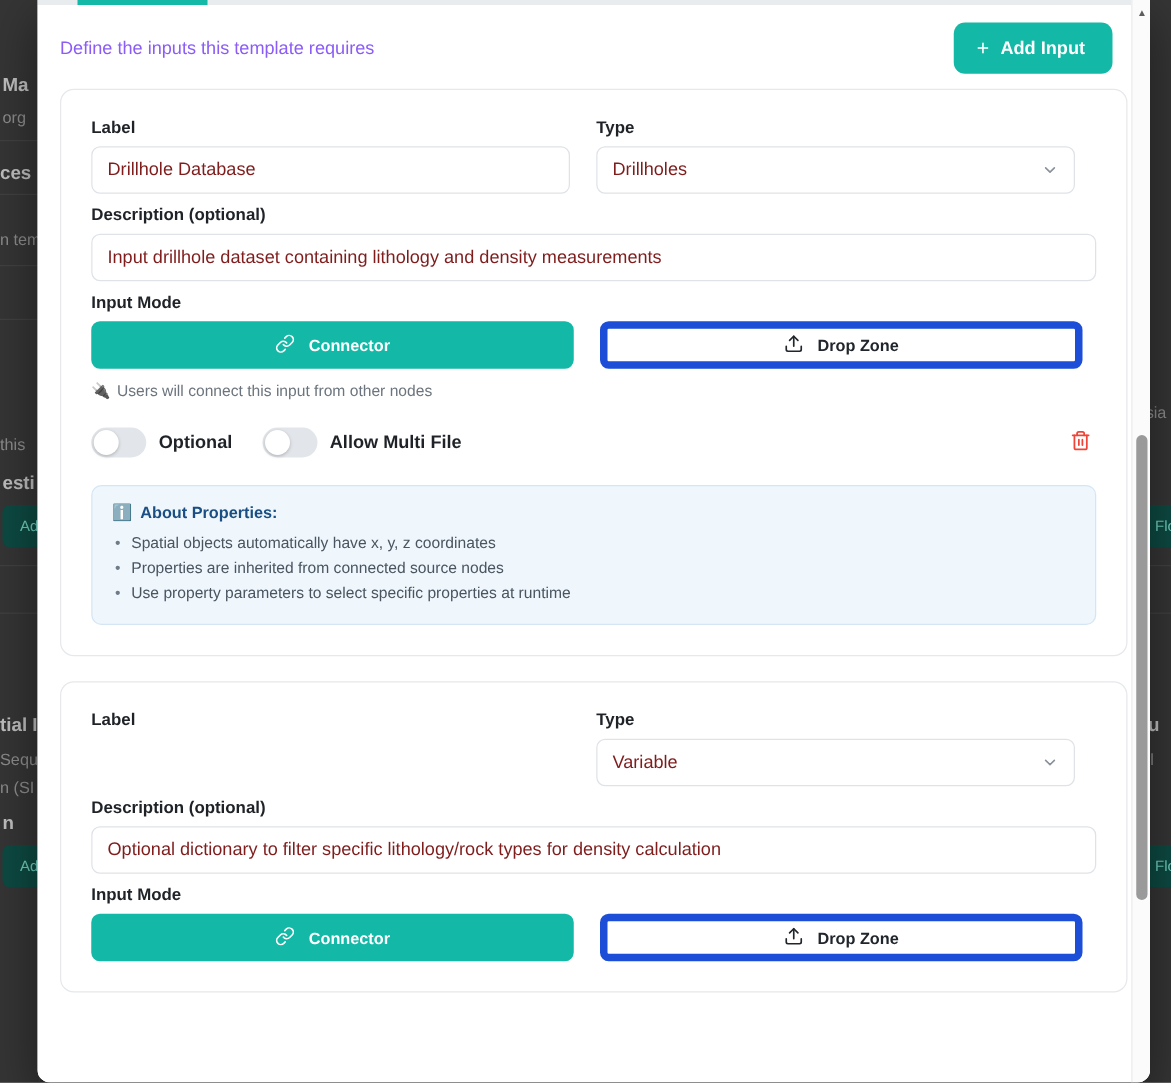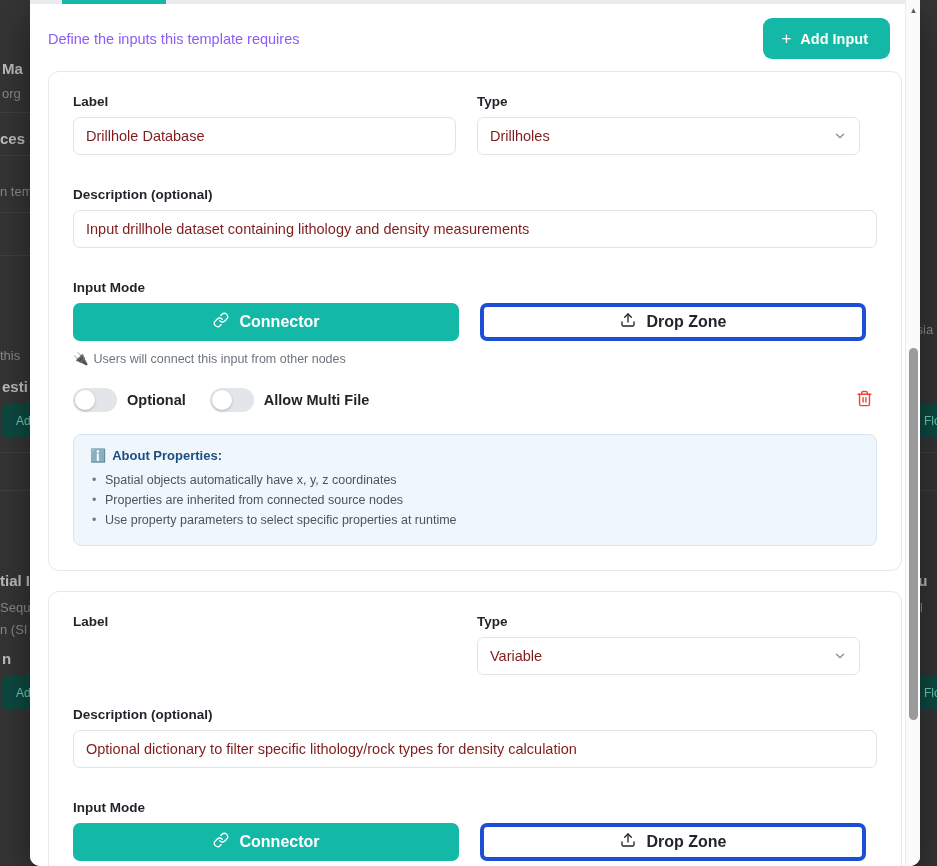--- a/index.html
+++ b/index.html
@@ -199,41 +199,41 @@
     color: #8a9199;
     display: flex;
   }
   select.text-input {
     appearance: none;
     -webkit-appearance: none;
     padding-right: 32px;
     cursor: pointer;
   }
 
-  .field-block { margin-top: 32px; }
+  .field-block { margin-top: 9px; }
   .desc-input { width: 100%; }
 
   .mode-row {
     display: flex;
     gap: 21px;
     margin-top: 8px;
   }
   .mode-btn {
     width: 386px;
     height: 38px;
     border-radius: 7px;
     display: flex;
     align-items: center;
     justify-content: center;
     gap: 11px;
-    font-size: 16px;
+    font-size: 13px;
     font-weight: 700;
     font-family: "Liberation Sans", sans-serif;
     cursor: pointer;
-    border: 4px solid #1d4ed8;
+    border: 6px solid #1d4ed8;
     background: #fff;
     color: #21262c;
   }
   .mode-btn.active {
     background: #14b8a6;
     border-color: #14b8a6;
     color: #fff;
   }
 
   .hint {

